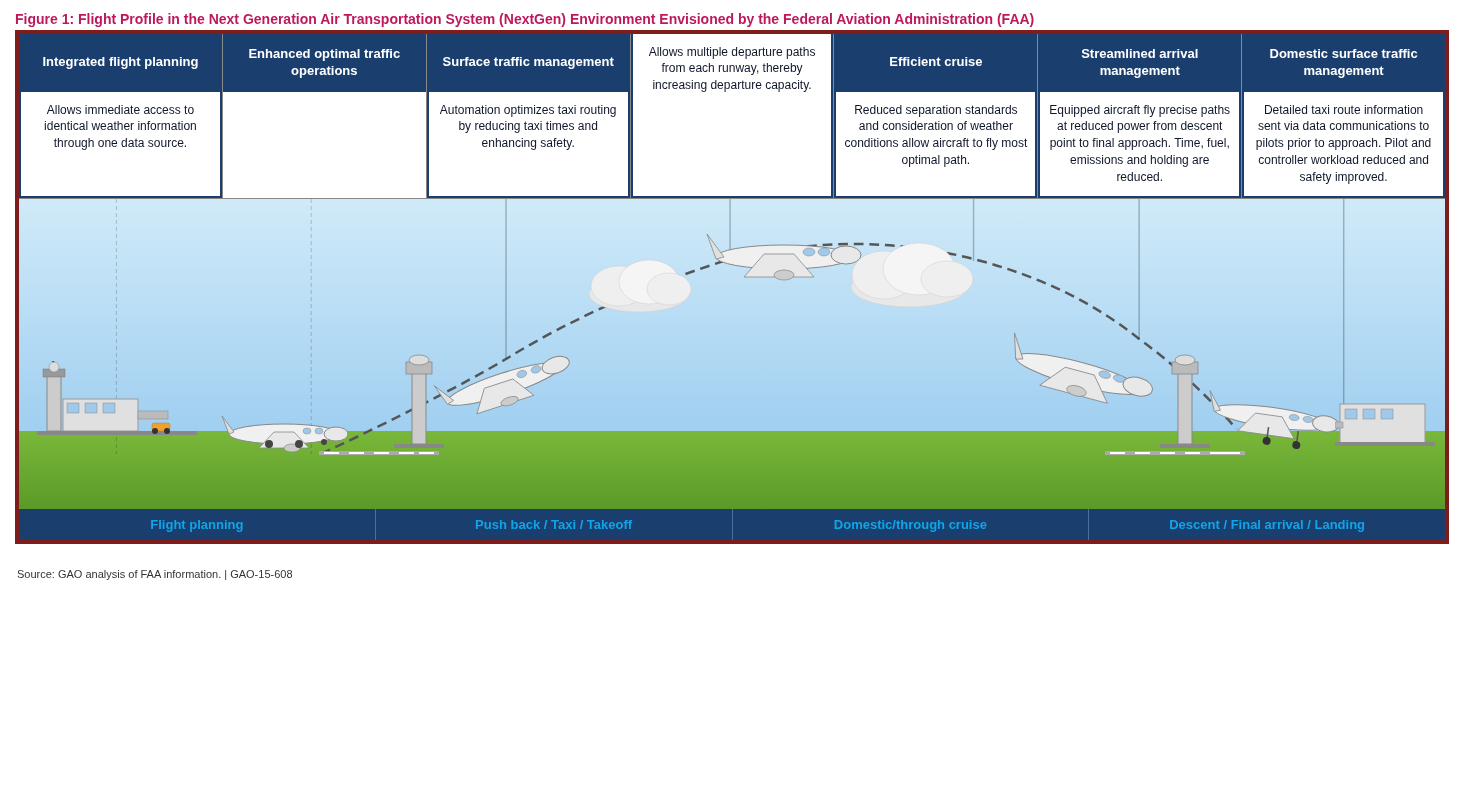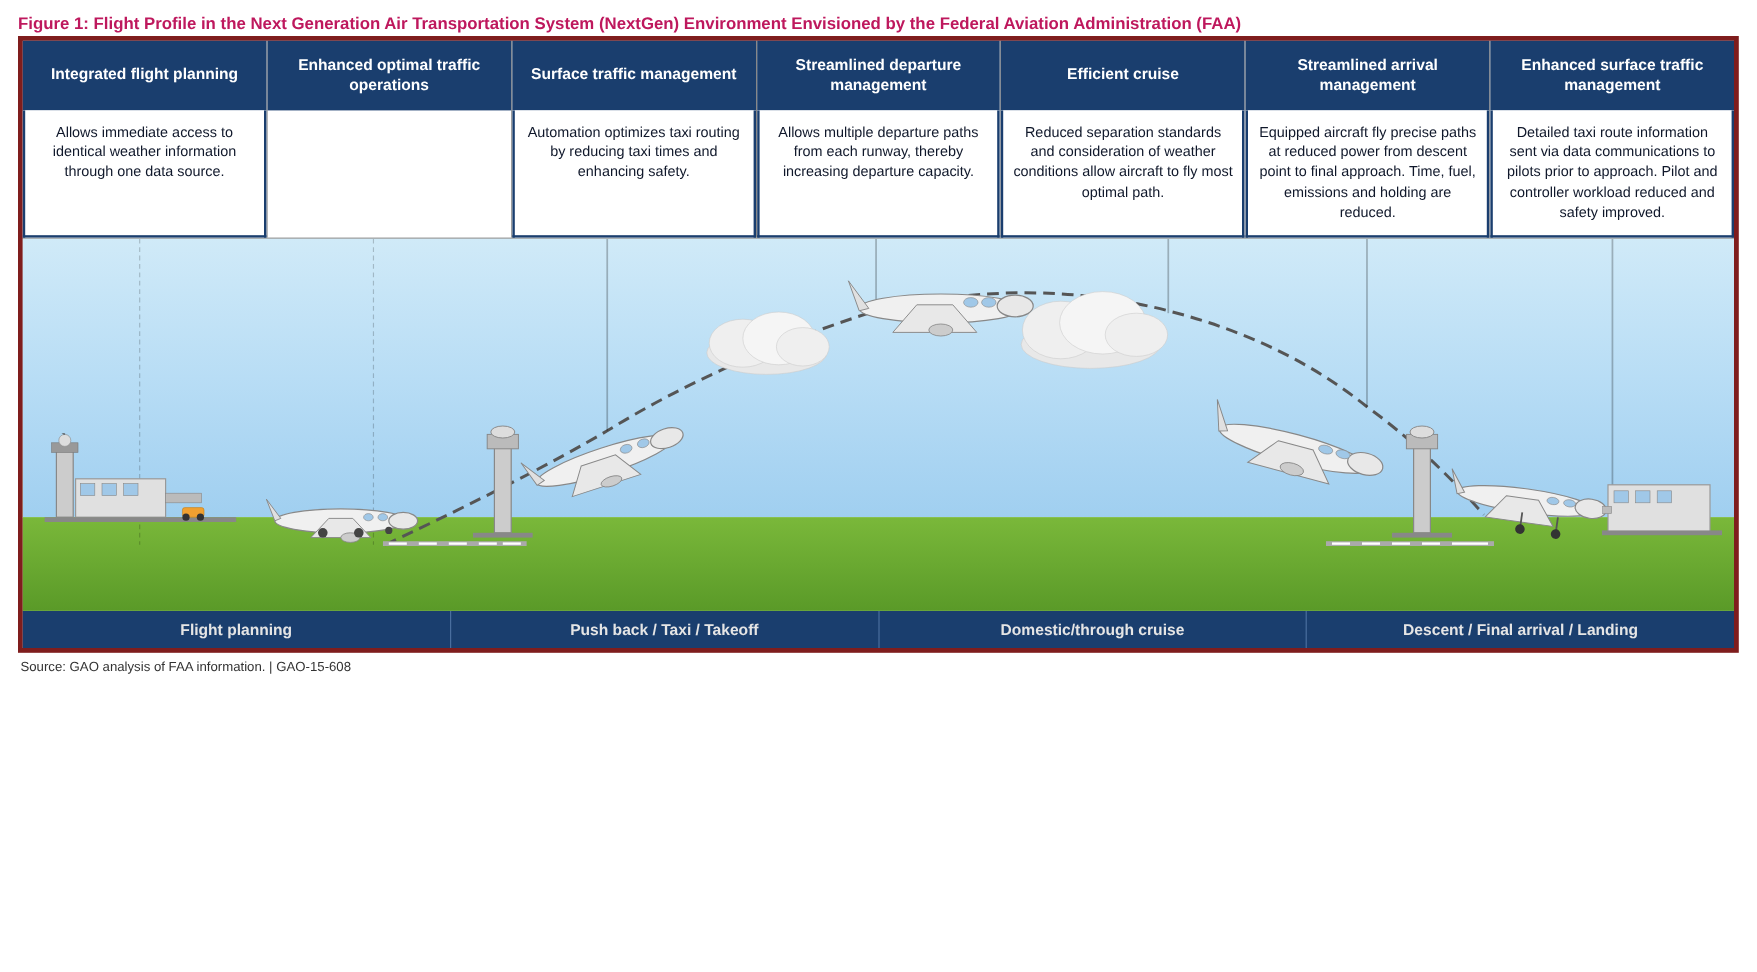--- a/index.html
+++ b/index.html
@@ -86,34 +86,34 @@
       height: 100%;
     }
     
     .phase-bar {
       background: #1a3e6e;
       display: flex;
       align-items: center;
     }
     .phase-item {
       flex: 1;
-      color: #e5e5e5;
+      color: #0ea5e9;
       font-weight: bold;
       font-size: 13px;
       text-align: center;
       padding: 8px 4px;
     }
     .phase-item:not(:last-child) {
       border-right: 1px solid #4a6e9e;
     }
     
     .source-line {
       font-size: 11px;
       color: #333;
-      margin-top: 6px;
+      margin-top: 24px;
       padding-left: 2px;
     }
   </style>
 </head>
 <body>
 
 <div class="figure-title">Figure 1: Flight Profile in the Next Generation Air Transportation System (NextGen) Environment Envisioned by the Federal Aviation Administration (FAA)</div>
 
 <div class="main-container">
 
@@ -127,36 +127,35 @@
     <div class="card">
       <div class="card-header">Enhanced optimal traffic operations</div>
     </div>
 
     <div class="card">
       <div class="card-header">Surface traffic management</div>
       <div class="card-body">Automation optimizes taxi routing by reducing taxi times and enhancing safety.</div>
     </div>
 
     <div class="card">
-      <div class="card-header">Streamlined departure management</div>
       <div class="card-body">Allows multiple departure paths from each runway, thereby increasing departure capacity.</div>
     </div>
 
     <div class="card">
       <div class="card-header">Efficient cruise</div>
       <div class="card-body">Reduced separation standards and consideration of weather conditions allow aircraft to fly most optimal path.</div>
     </div>
 
     <div class="card">
       <div class="card-header">Streamlined arrival management</div>
       <div class="card-body">Equipped aircraft fly precise paths at reduced power from descent point to final approach. Time, fuel, emissions and holding are reduced.</div>
     </div>
 
     <div class="card">
-      <div class="card-header">Enhanced surface traffic management</div>
+      <div class="card-header">Domestic surface traffic management</div>
       <div class="card-body">Detailed taxi route information sent via data communications to pilots prior to approach. Pilot and controller workload reduced and safety improved.</div>
     </div>
   </div>
 
   <div class="diagram-area">
 
     <div class="sky"></div>
 
     <div class="ground"></div>
 

